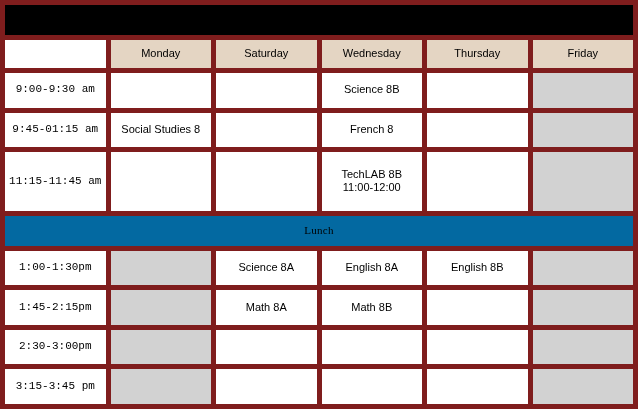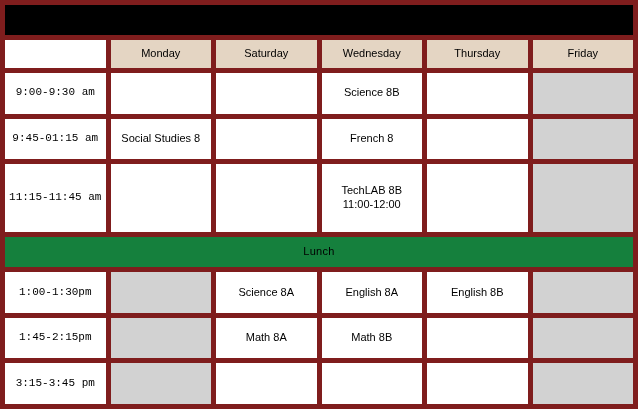--- a/index.html
+++ b/index.html
@@ -32,26 +32,27 @@
   }
   .title-bar {
     background: #000000;
     color: #ffffff;
     font-weight: bold;
     font-size: 12px;
     letter-spacing: 0.3px;
     height: 26px;
   }
   .lunch-bar {
-    background: #15803d;
+    background: #0369a1;
     color: #ffffff;
     font-weight: bold;
     font-size: 12px;
     letter-spacing: 0.3px;
     height: 26px;
+    font-family: Liberation Serif, serif;
   }
   .dayhead {
     background: #e4d5c3;
     font-weight: bold;
     font-size: 11.5px;
     height: 24px;
   }
   .corner {
     background: #ffffff;
     border-left: none;
@@ -141,20 +142,28 @@
         <td>
           <span class="cell-line">Math 8A</span>
         </td>
         <td>
           <span class="cell-line">Math 8B</span>
         </td>
         <td></td>
         <td class="blocked"></td>
       </tr>
       <tr>
+        <td class="timecell">2:30-3:00pm</td>
+        <td class="blocked"></td>
+        <td></td>
+        <td></td>
+        <td></td>
+        <td class="blocked"></td>
+      </tr>
+      <tr>
         <td class="timecell">3:15-3:45 pm</td>
         <td class="blocked"></td>
         <td></td>
         <td></td>
         <td></td>
         <td class="blocked"></td>
       </tr>
     </tbody>
 </table>
 

